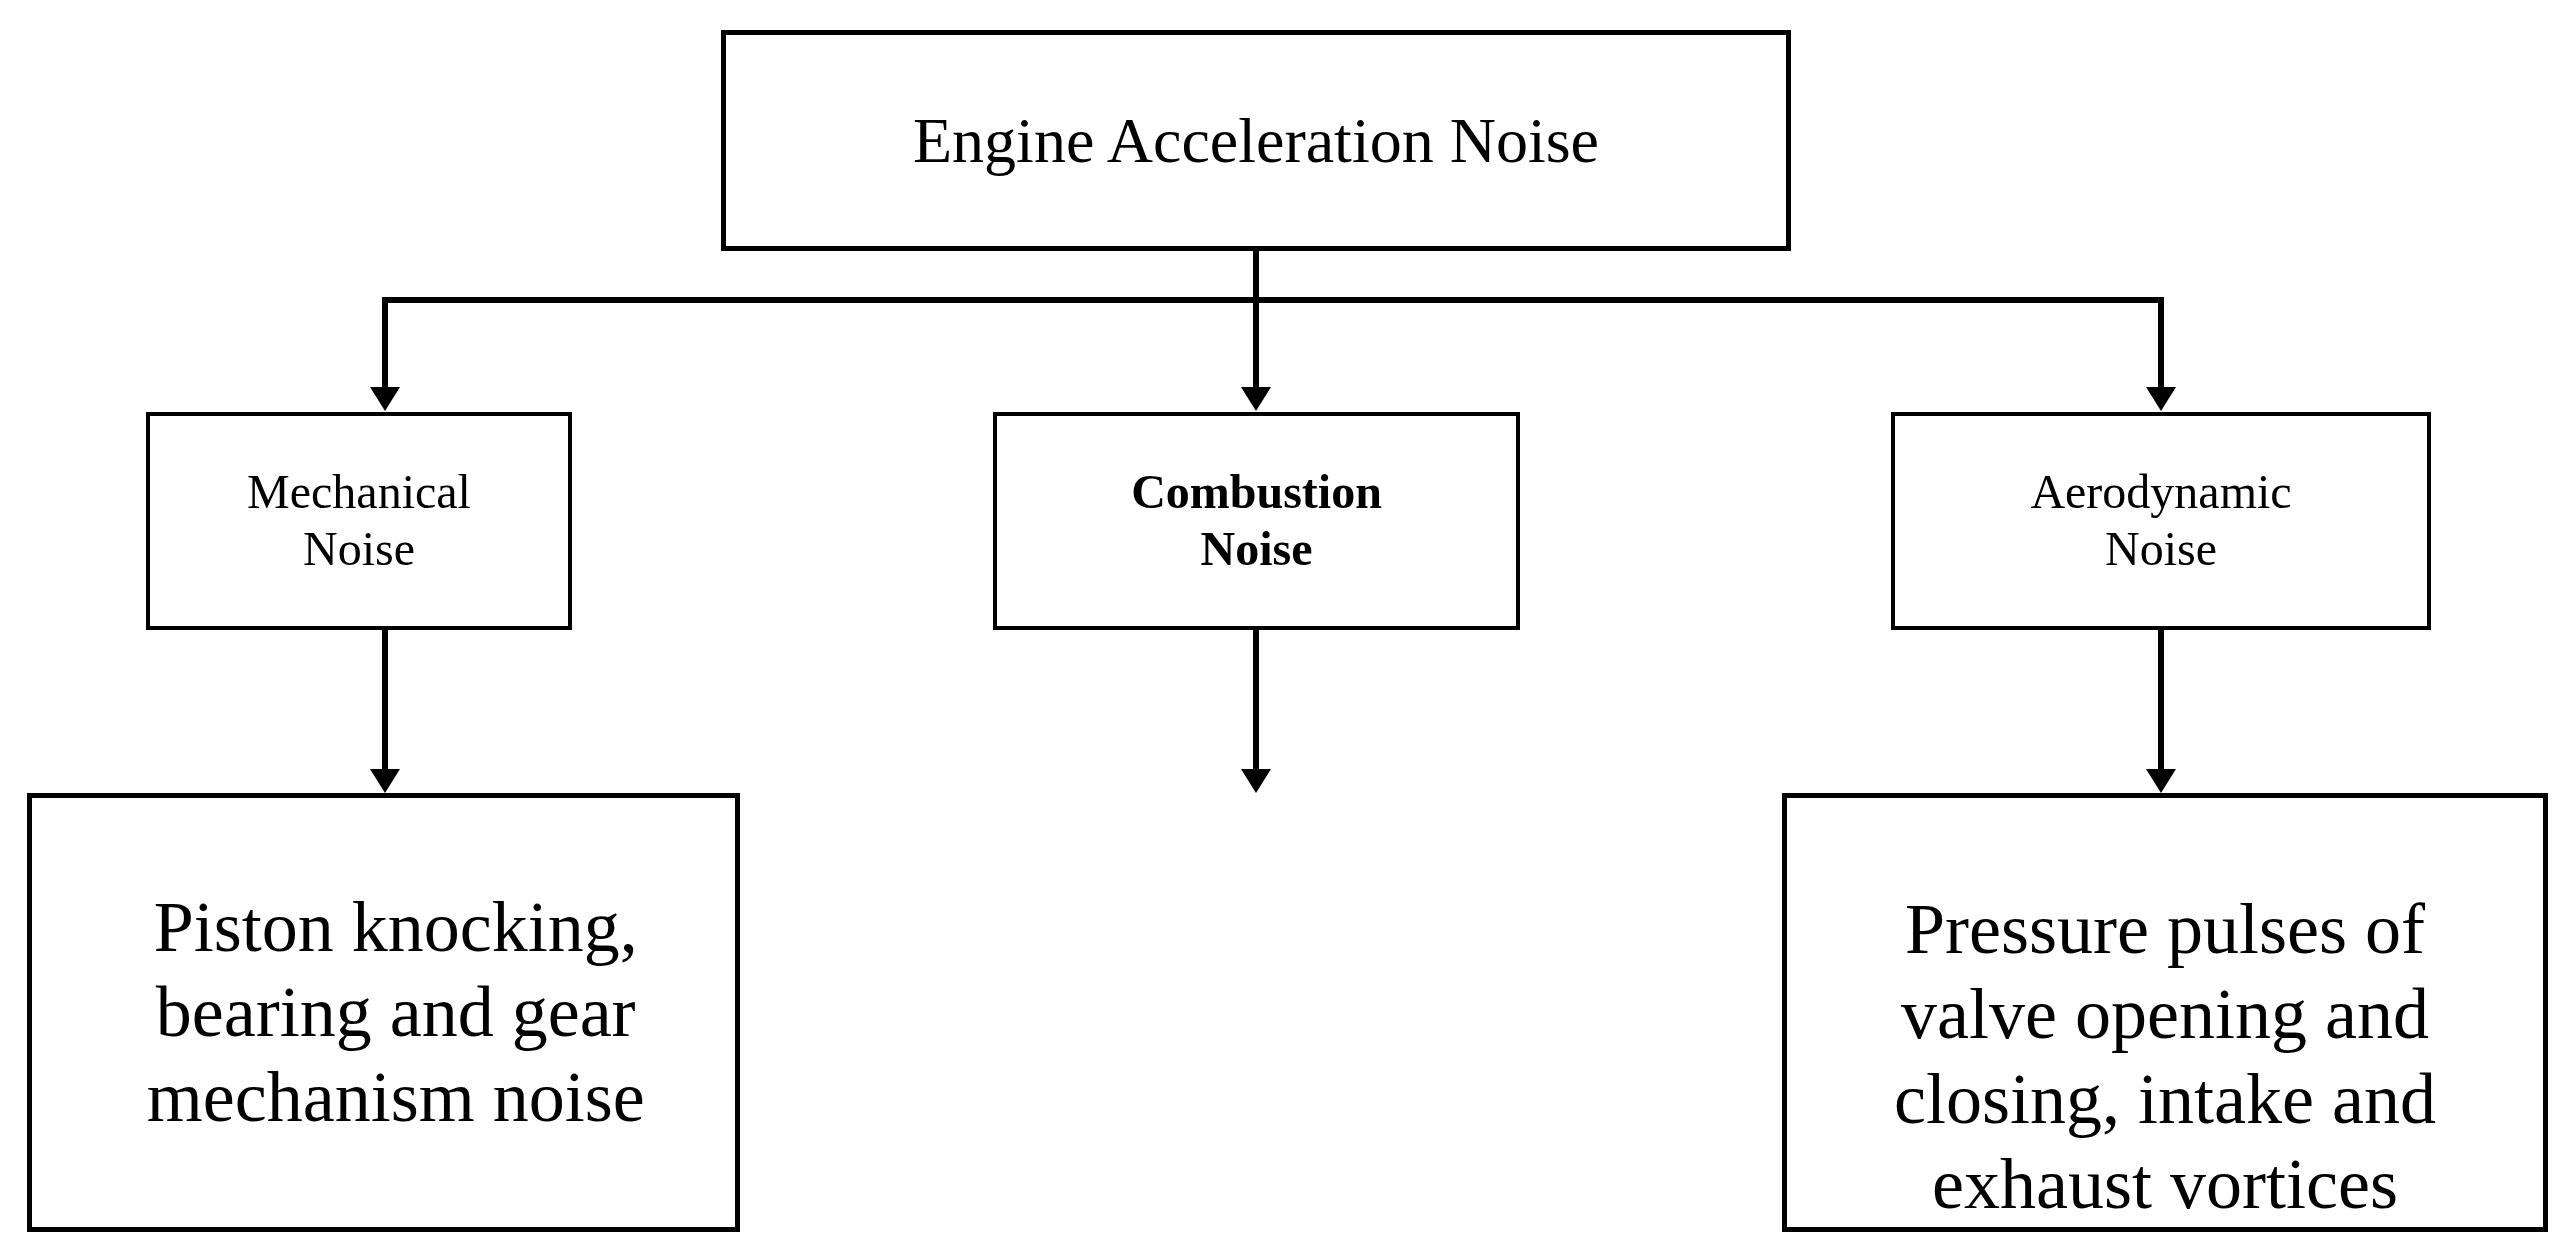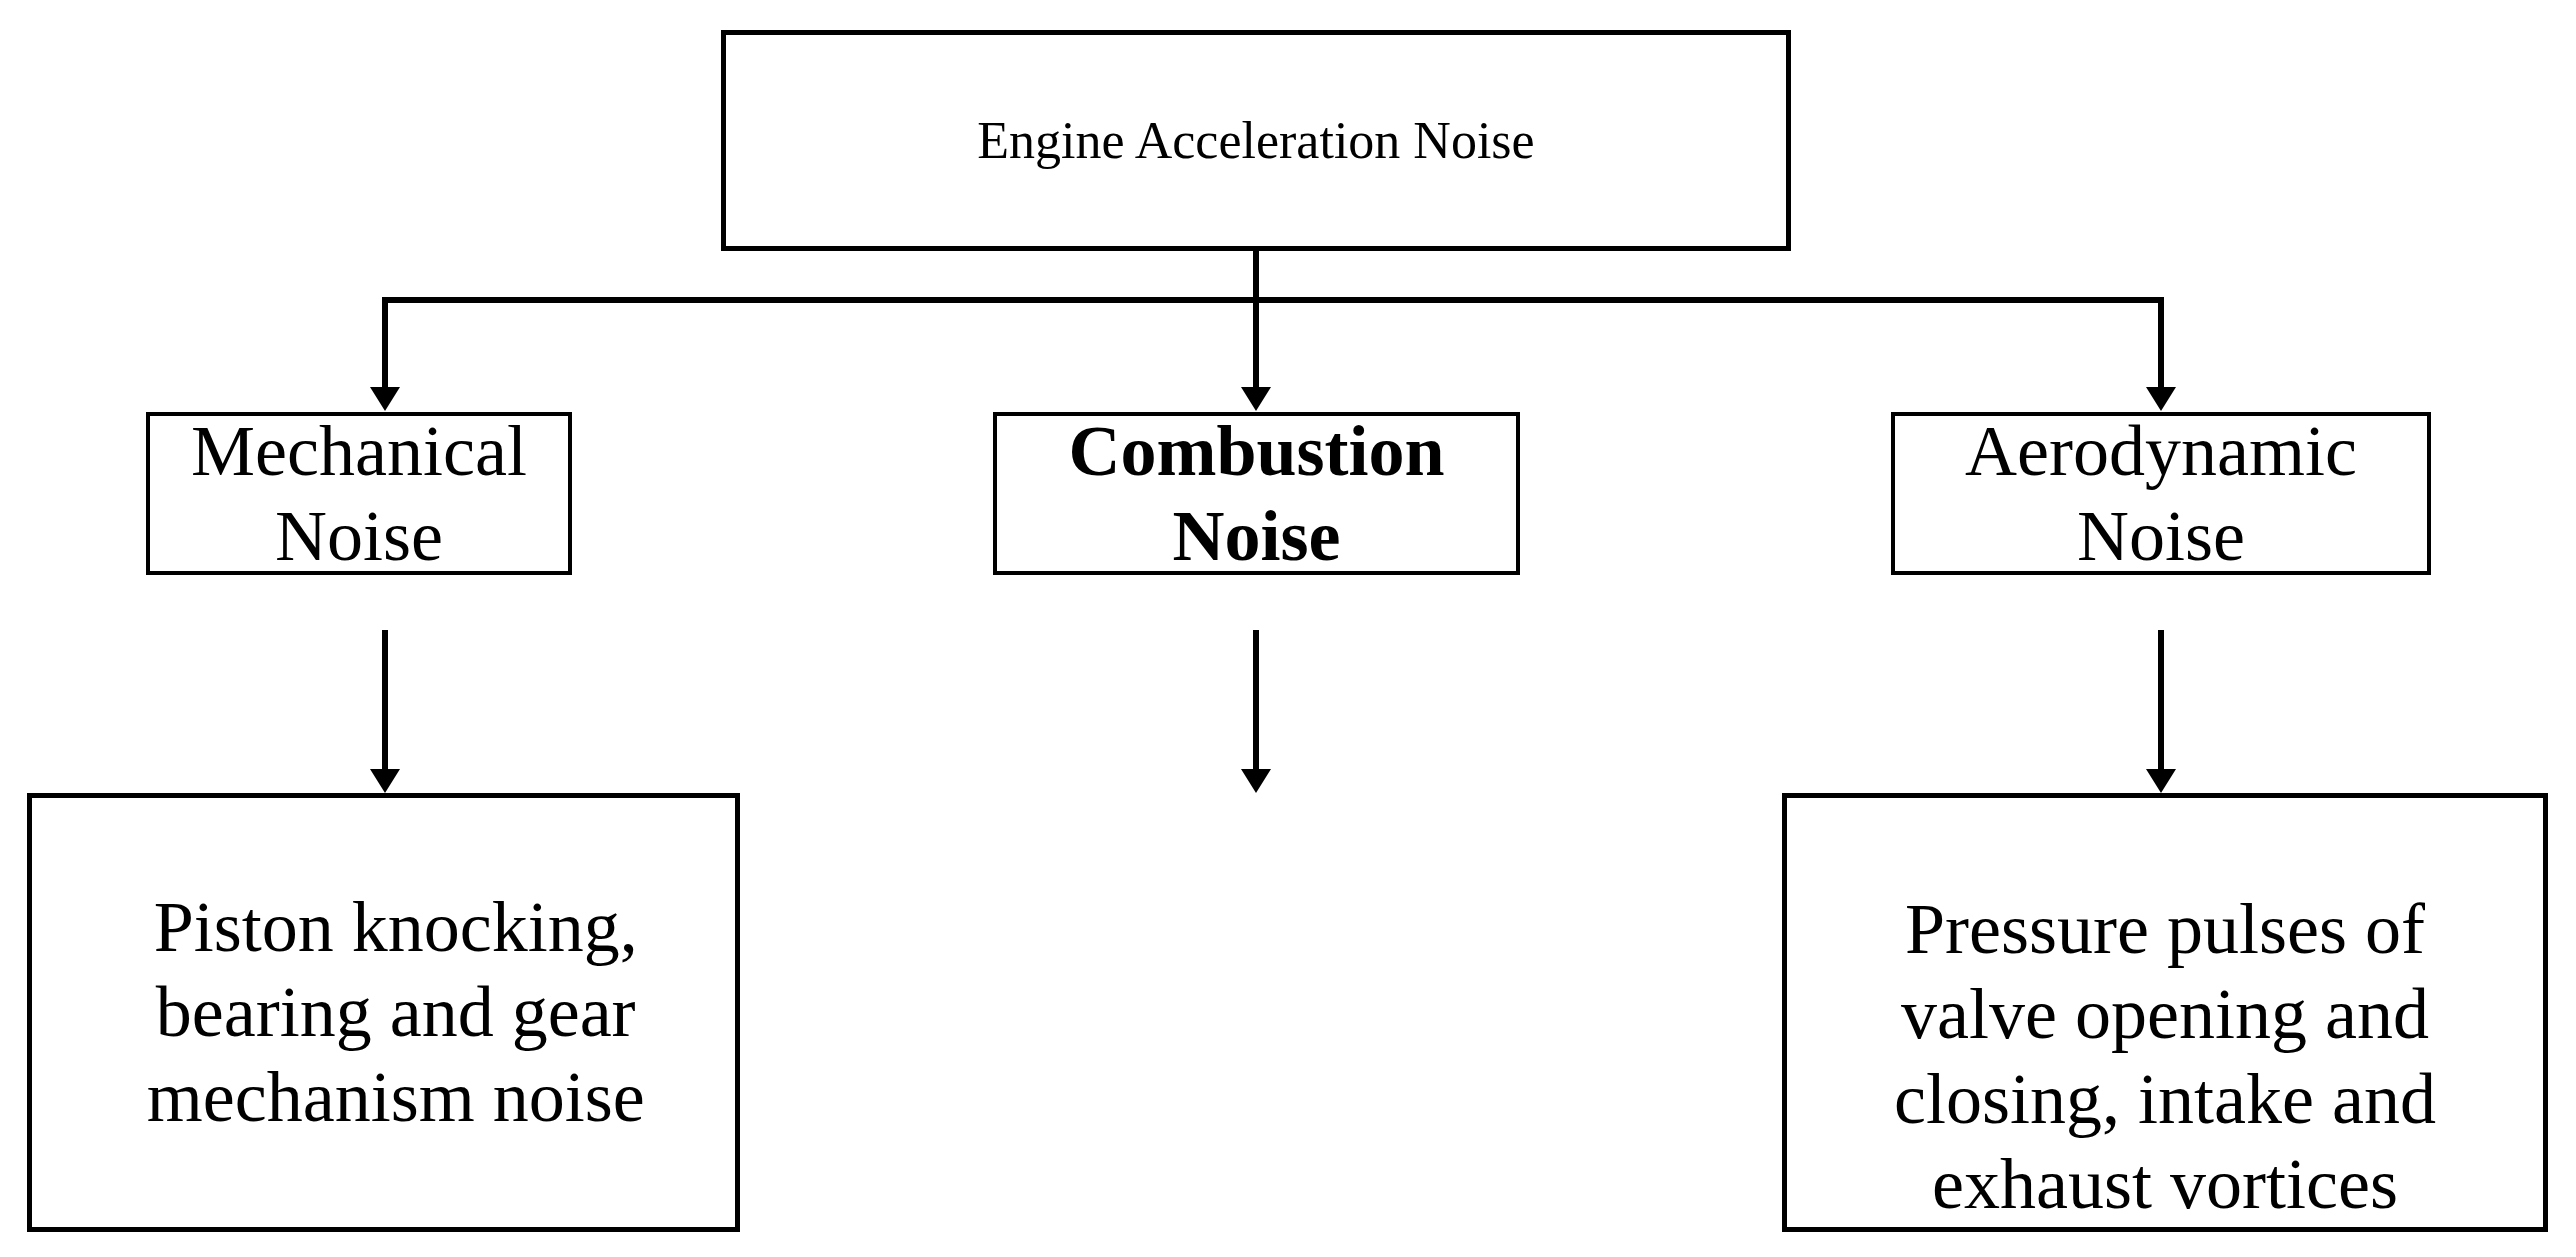--- a/index.html
+++ b/index.html
@@ -27,27 +27,27 @@
     text-align: center;
     line-height: 1.18;
     color: #000000;
   }
   .node-root {
     left: 721px;
     top: 30px;
     width: 1070px;
     height: 221px;
     border-width: 5.4px;
-    font-size: 52px;
+    font-size: 64px;
   }
   .node-l2 {
     top: 412px;
-    height: 163px;
+    height: 218px;
     border-width: 4.5px;
-    font-size: 72px;
+    font-size: 48px;
   }
   .node-l2.c1 { left: 146px;  width: 426px; }
   .node-l2.c2 { left: 993px; width: 527px; font-weight: bold; }
   .node-l2.c3 { left: 1891px; width: 540px; }
 
   .node-l3 {
     top: 793px;
     height: 439px;
     border-width: 5.4px;
     font-size: 72px;

